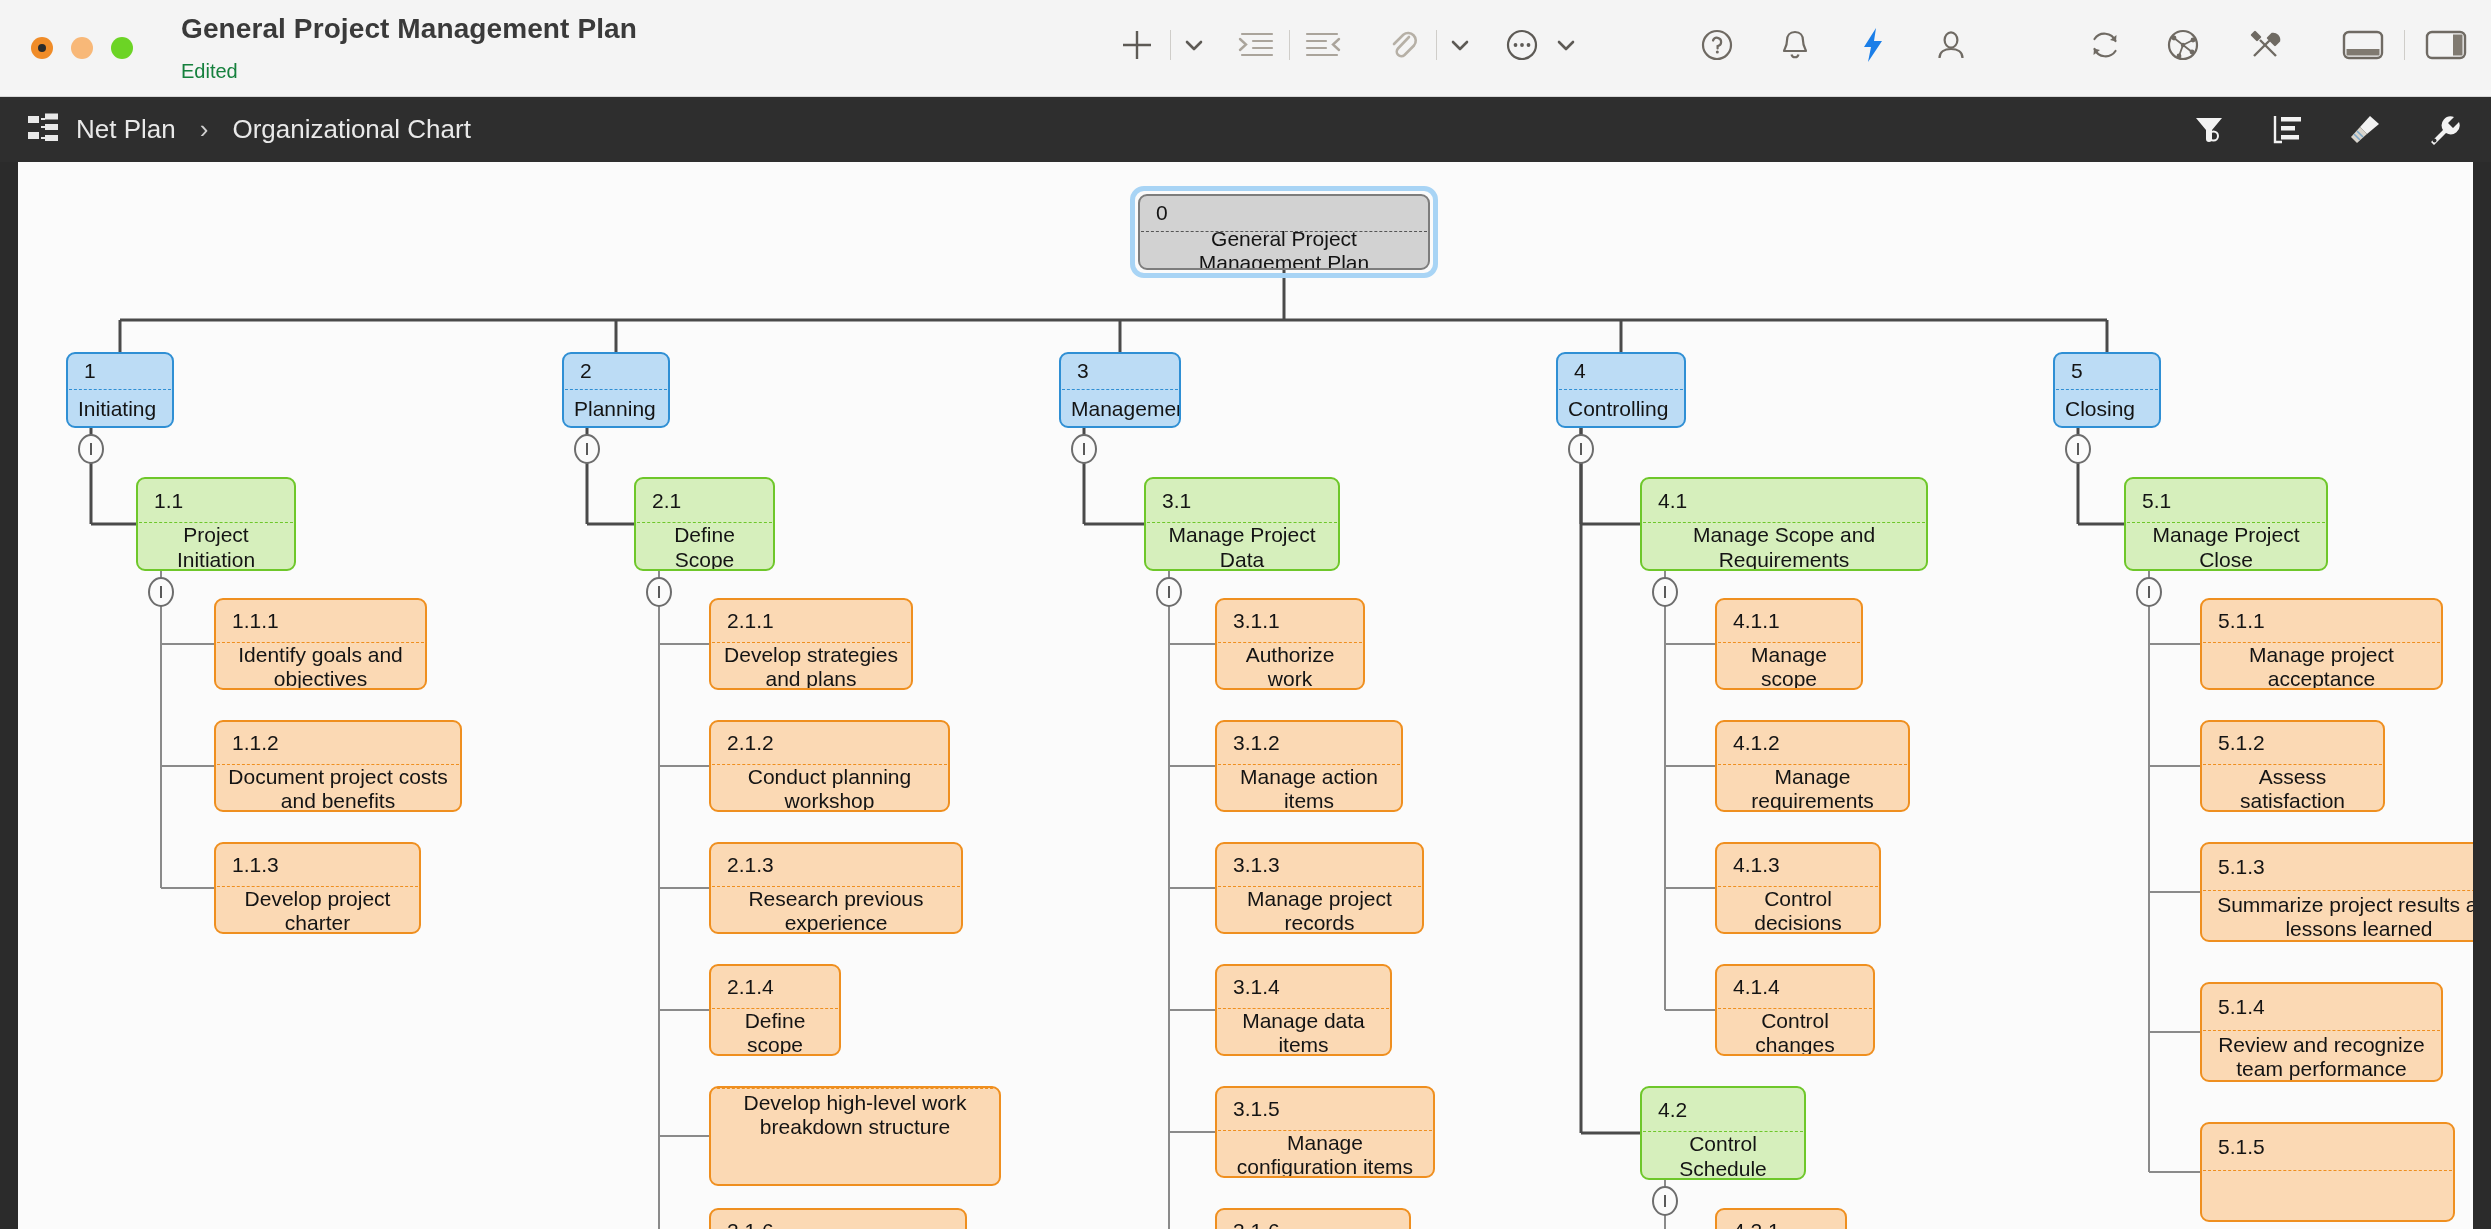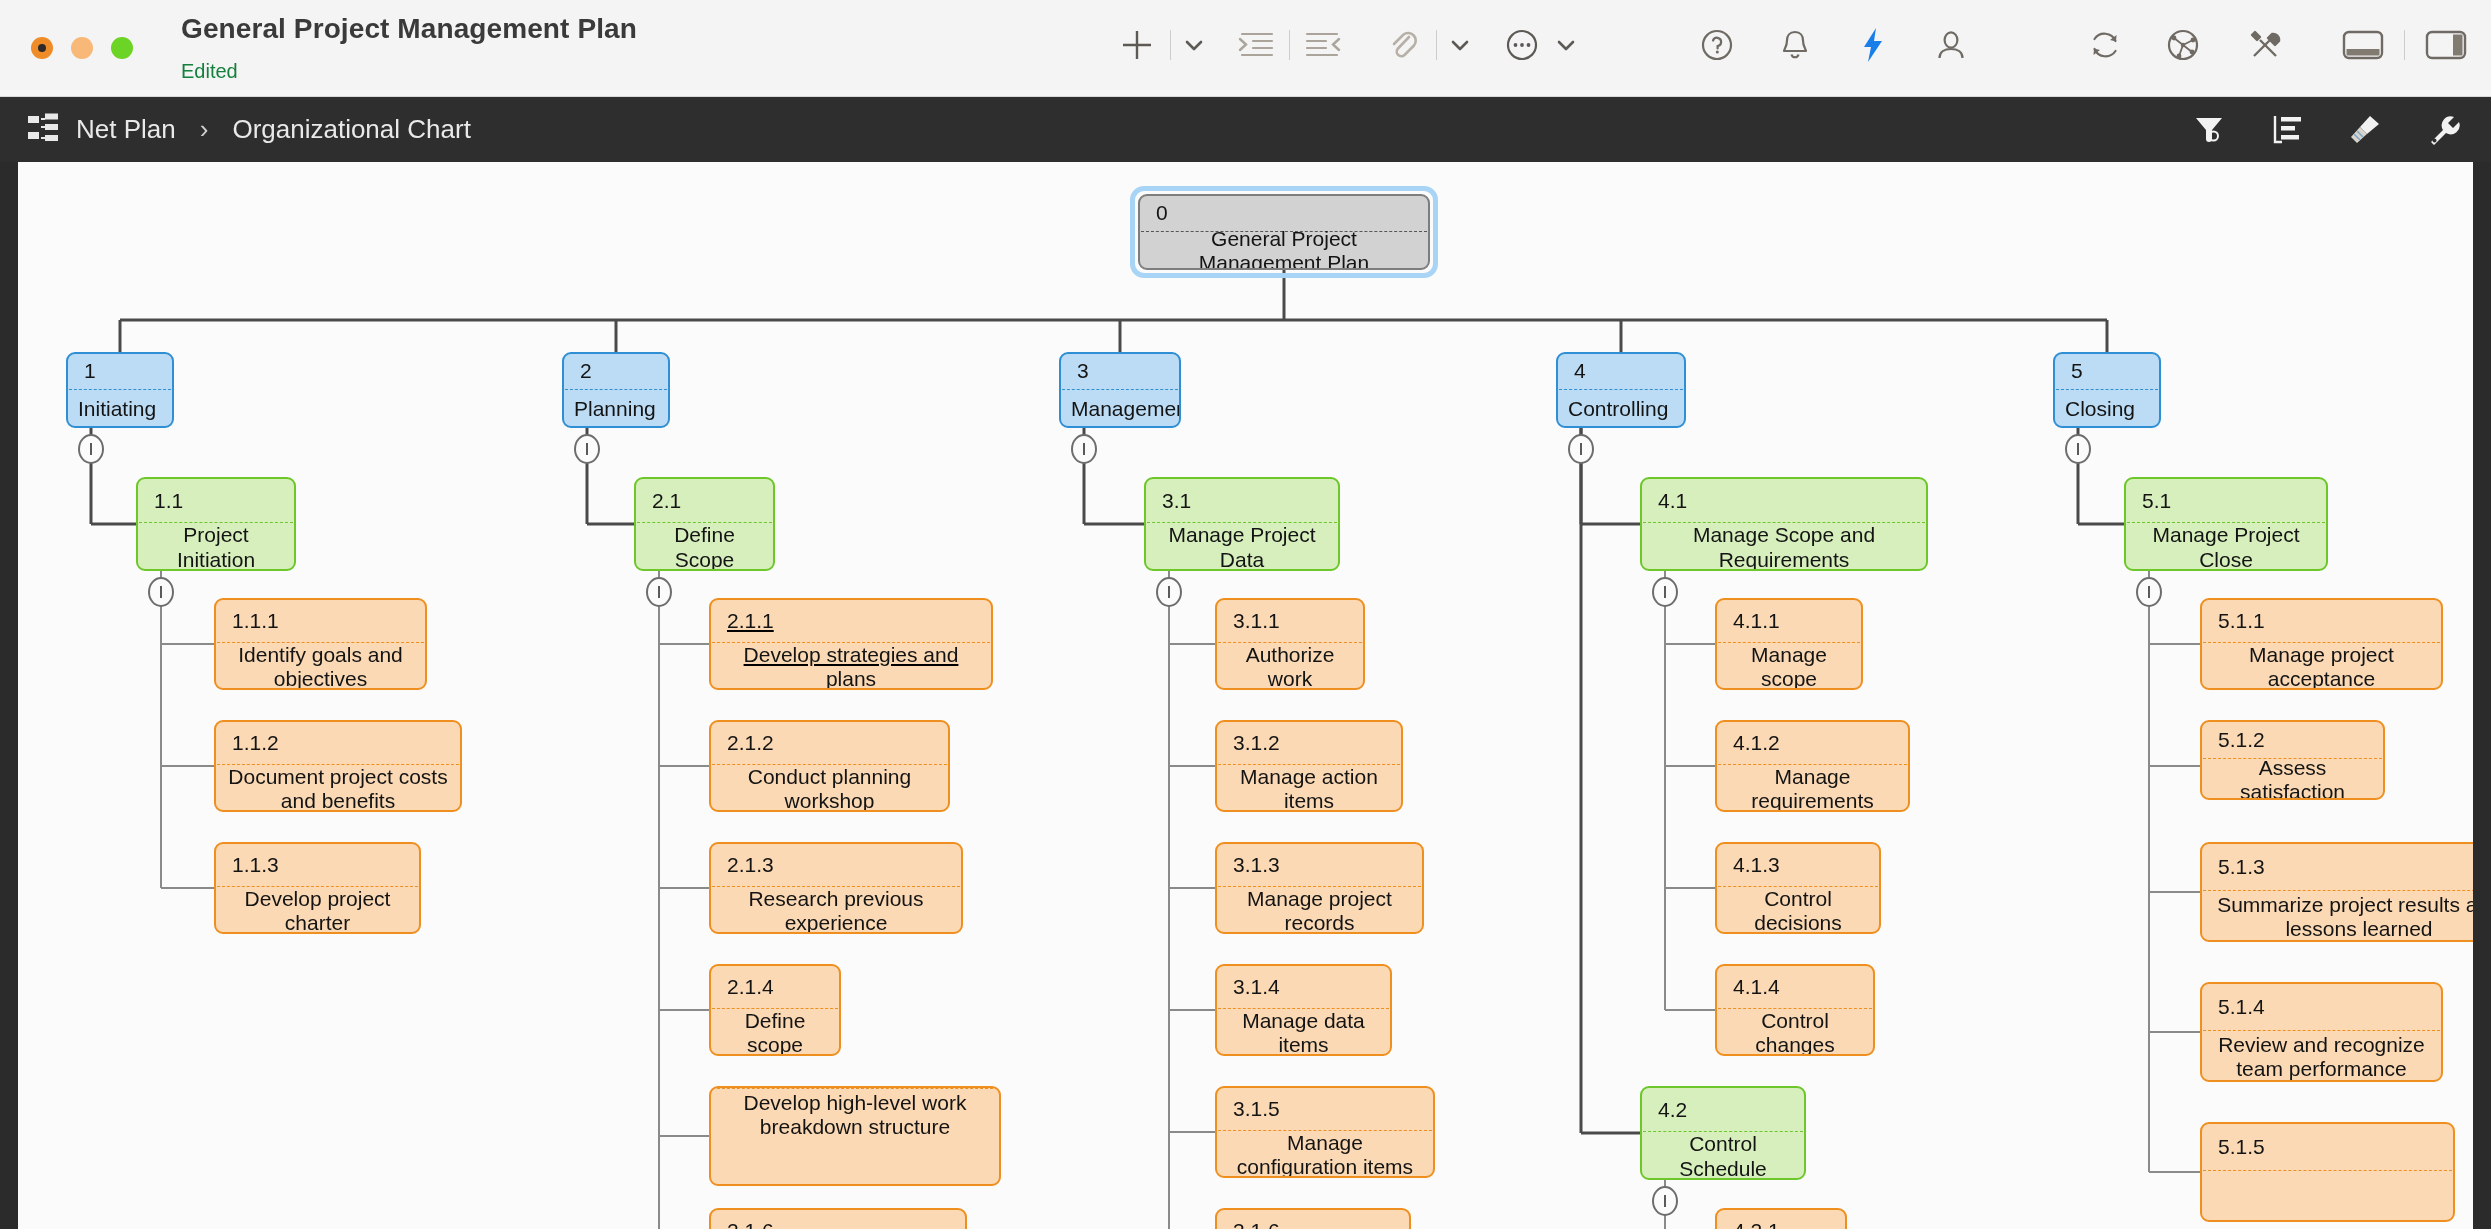--- a/index.html
+++ b/index.html
@@ -430,21 +430,21 @@
         <div class="node n-orange" style="left: 196px; top: 558px; width: 248px; height: 92px;">
           <div class="idrow">1.1.2</div>
           <div class="divider"></div>
           <div class="namerow">Document project costs and benefits</div>
         </div>
         <div class="node n-orange" style="left: 196px; top: 680px; width: 207px; height: 92px;">
           <div class="idrow">1.1.3</div>
           <div class="divider"></div>
           <div class="namerow">Develop project charter</div>
         </div>
-        <div class="node n-orange" style="left: 691px; top: 436px; width: 284px; height: 92px; text-decoration: underline;">
+        <div class="node n-orange" style="left: 691px; top: 436px; width: 204px; height: 92px;">
           <div class="idrow">2.1.1</div>
           <div class="divider"></div>
           <div class="namerow">Develop strategies and plans</div>
         </div>
         <div class="node n-orange" style="left: 691px; top: 558px; width: 241px; height: 92px;">
           <div class="idrow">2.1.2</div>
           <div class="divider"></div>
           <div class="namerow">Conduct planning workshop</div>
         </div>
         <div class="node n-orange" style="left: 691px; top: 680px; width: 254px; height: 92px;">
@@ -518,21 +518,21 @@
           <div class="namerow">Control Schedule</div>
         </div>
         <div class="node n-orange" style="left: 1697px; top: 1046px; width: 132px; height: 92px;">
           <div class="idrow">4.2.1</div>
         </div>
         <div class="node n-orange" style="left: 2182px; top: 436px; width: 243px; height: 92px;">
           <div class="idrow">5.1.1</div>
           <div class="divider"></div>
           <div class="namerow">Manage project acceptance</div>
         </div>
-        <div class="node n-orange" style="left: 2182px; top: 558px; width: 185px; height: 80px;">
+        <div class="node n-orange" style="left: 2182px; top: 558px; width: 185px; height: 92px;">
           <div class="idrow">5.1.2</div>
           <div class="divider"></div>
           <div class="namerow">Assess satisfaction</div>
         </div>
         <div class="node n-orange" style="left: 2182px; top: 680px; width: 318px; height: 100px;">
           <div class="idrow">5.1.3</div>
           <div class="divider"></div>
           <div class="namerow ctr">Summarize project results and lessons learned</div>
         </div>
         <div class="node n-orange" style="left: 2182px; top: 820px; width: 243px; height: 100px;">

